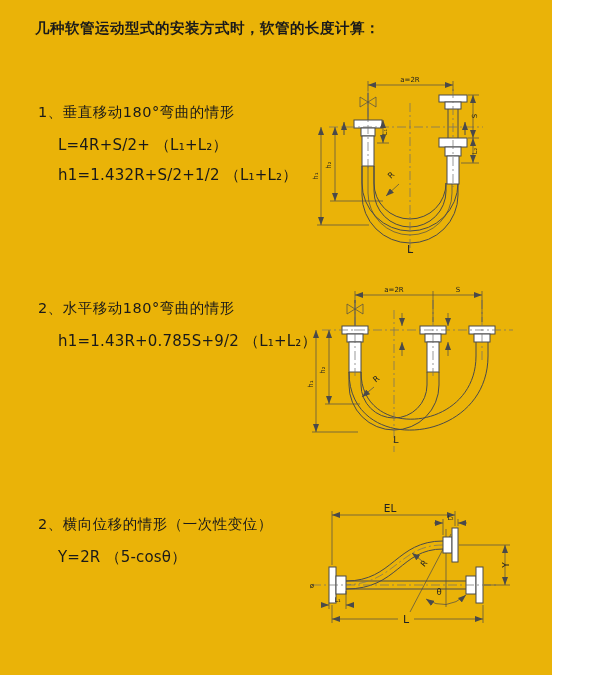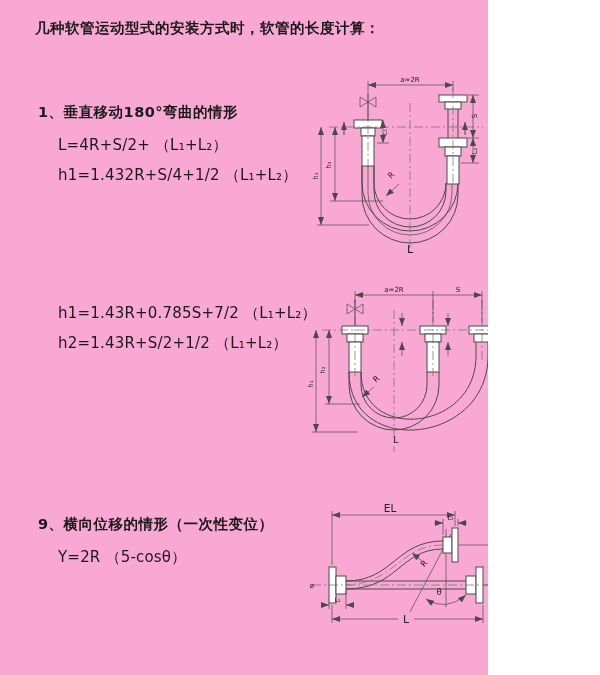--- a/index.html
+++ b/index.html
@@ -1,53 +1,53 @@
 <!DOCTYPE html>
 <html><head>
 <meta charset="utf-8">
 <style>
   html,body { margin:0; padding:0; background:#fff; }
   .page {
-    position:relative; width:488px; height:675px; background:#f9a8d4;
+    position:relative; width:552px; height:675px; background:#eab308;
     font-family:"DejaVu Sans","Liberation Sans",sans-serif; color:#1a1a1a; overflow:hidden;
   }
   .title {
     position:absolute; left:35px; top:18px; font-size:14.5px; font-weight:600;
     letter-spacing:0.5px; line-height:20px;
   }
   .sec { position:absolute; left:38px; }
-  .sec-heading { font-size:14.5px; font-weight:700; letter-spacing:0.5px; line-height:20px; margin-bottom:8px; }
+  .sec-heading { font-size:14.5px; font-weight:400; letter-spacing:0.5px; line-height:20px; margin-bottom:8px; }
   .formula { margin-left:20px; font-size:15px; line-height:30px; height:30px; white-space:pre; letter-spacing:0.2px; }
   svg.diag { position:absolute; overflow:visible; }
   svg text { font-family:"DejaVu Sans",sans-serif; fill:#222; }
   .ln   { stroke:#4a4a4a; stroke-width:1;   fill:none; }
   .fit  { stroke:#4a4a4a; stroke-width:1;   fill:#ffffff; }
   .thin { stroke:#4a4a4a; stroke-width:0.7; fill:none; }
   .cl   { stroke:#6e6e6e; stroke-width:0.7; fill:none; stroke-dasharray:9 3 2 3; }
 </style>
 </head>
 <body>
 
 <div class="page">
 
   <div class="title">几种软管运动型式的安装方式时，软管的长度计算：</div>
 
   <div class="sec" style="top:102px">
     <div class="sec-heading">1、垂直移动180°弯曲的情形</div>
     <div class="formula">L=4R+S/2+ （L₁+L₂）</div>
-    <div class="formula">h1=1.432R+S/4+1/2 （L₁+L₂）</div>
+    <div class="formula">h1=1.432R+S/2+1/2 （L₁+L₂）</div>
   </div>
 
   <div class="sec" style="top:298px">
-    <div class="formula">h1=1.43R+0.785S+7/2 （L₁+L₂）</div>
-    <div class="formula">h2=1.43R+S/2+1/2 （L₁+L₂）</div>
+    <div class="sec-heading">2、水平移动180°弯曲的情形</div>
+    <div class="formula">h1=1.43R+0.785S+9/2 （L₁+L₂）</div>
   </div>
 
   <div class="sec" style="top:514px">
-    <div class="sec-heading">9、横向位移的情形（一次性变位）</div>
+    <div class="sec-heading">2、横向位移的情形（一次性变位）</div>
     <div class="formula">Y=2R （5-cosθ）</div>
   </div>
 
   <svg class="diag" style="left:313px; top:73px" width="282" height="187" viewBox="0 0 282 187">
     <defs>
       <marker id="arw" refX="8" refY="3" markerWidth="8" markerHeight="6" markerUnits="userSpaceOnUse" orient="auto-start-reverse">
         <path d="M0,0 L8,3 L0,6 Z" fill="#4a4a4a"></path>
       </marker>
       <pattern id="hatch" width="4.5" height="4.5" patternUnits="userSpaceOnUse">
         <path d="M0,4.5 L4.5,0 M0,0 L4.5,4.5" stroke="#8a8a8a" stroke-width="0.6" fill="none"></path>

